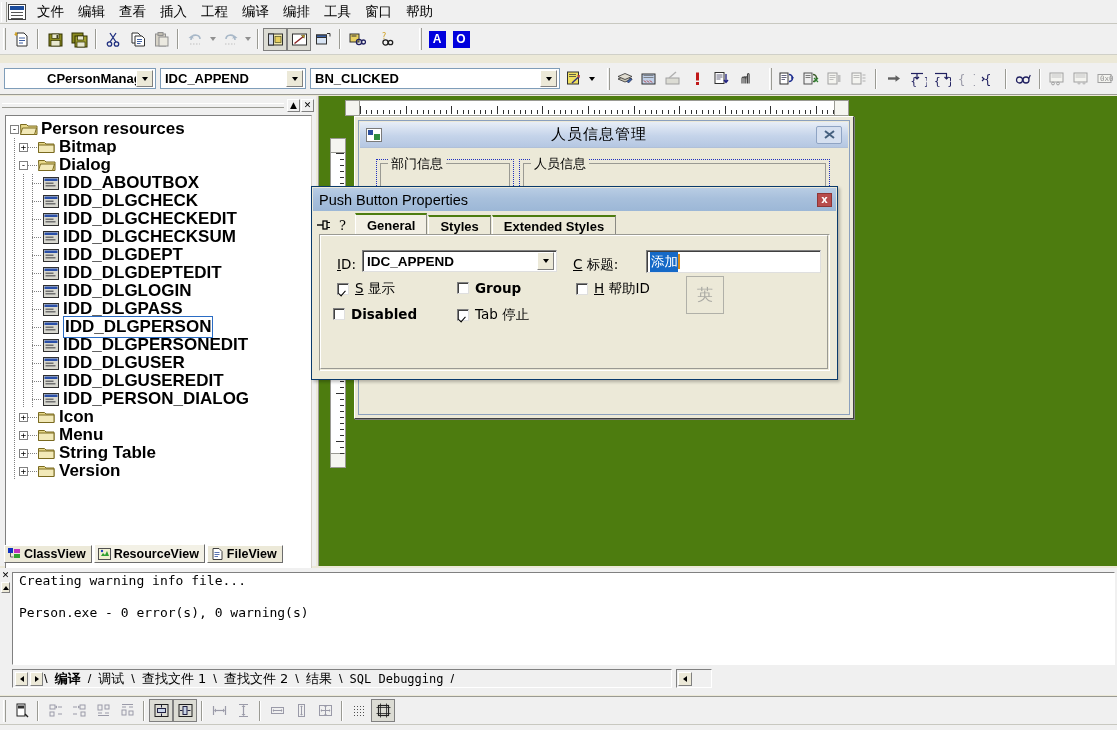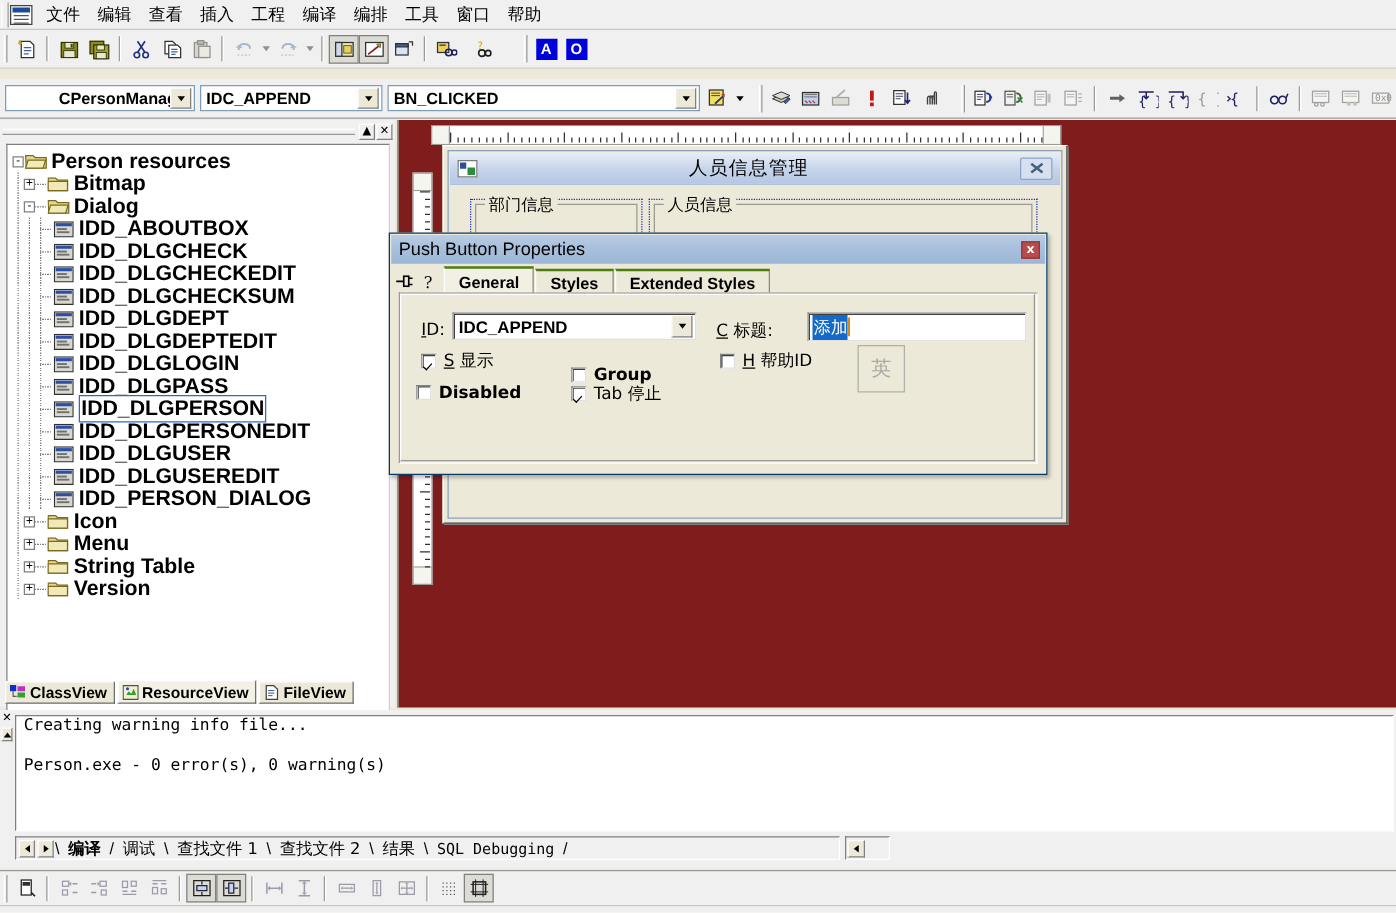--- a/index.html
+++ b/index.html
@@ -150,21 +150,21 @@
     border-right-color: #6d6d6d; border-bottom-color: #6d6d6d;
     font-size: 12.5px; font-weight: bold; margin-right: 2px; white-space: nowrap;
     font-family: "Liberation Sans", sans-serif;
   }
   .ws-tab.active { height: 19px; background: #f3f1e6; }
   .tabico { width: 13px; height: 12px; margin-right: 3px; flex:0 0 auto; position:relative;}
 
   
   #mdi {
     position: absolute; left: 318px; top: 96px; right: 0; height: 470px;
-    background: #7f1d1d;
+    background: #4d7c0f;
     border-left: 1px solid #9a9a93;
   }
   
   .hruler {
     position: absolute; left: 26px; top: 4px; width: 504px; height: 16px;
     background: #f5f5f0; border: 1px solid #9a9a93; display:flex;
   }
   .hruler .rul-corner { width: 14px; border-right: 1px solid #9a9a93; background:#f5f5f0;}
   .hruler .rul-ticks { flex:1 1 auto; position: relative; background:#ffffff;}
   .hruler .rul-end { width: 14px; border-left: 1px solid #9a9a93; background:#f5f5f0;}
@@ -1203,21 +1203,21 @@
         <div class="capt-edit" style="left:325px;top:14px;width:175px;">
           <span class="seltxt">添加</span>
           <span class="caret"></span>
         </div>
         <div class="ime-box" style="left:365px;top:40px;">英</div>
 
         <div class="cbrow" style="left:16px;top:44px;">
           <span class="cbx on"></span>
           <span class="cbtxt"><u>S</u> <span>显示</span></span>
         </div>
-        <div class="cbrow" style="left:136px;top:56px;">
+        <div class="cbrow" style="left:136px;top:44px;">
           <span class="cbx"></span>
           <span class="cbtxt" style="font-weight:bold;">Group</span>
         </div>
         <div class="cbrow" style="left:255px;top:44px;">
           <span class="cbx"></span>
           <span class="cbtxt"><u>H</u> <span>帮助ID</span></span>
         </div>
 
         <div class="cbrow" style="left:12px;top:70px;">
           <span class="cbx"></span>

